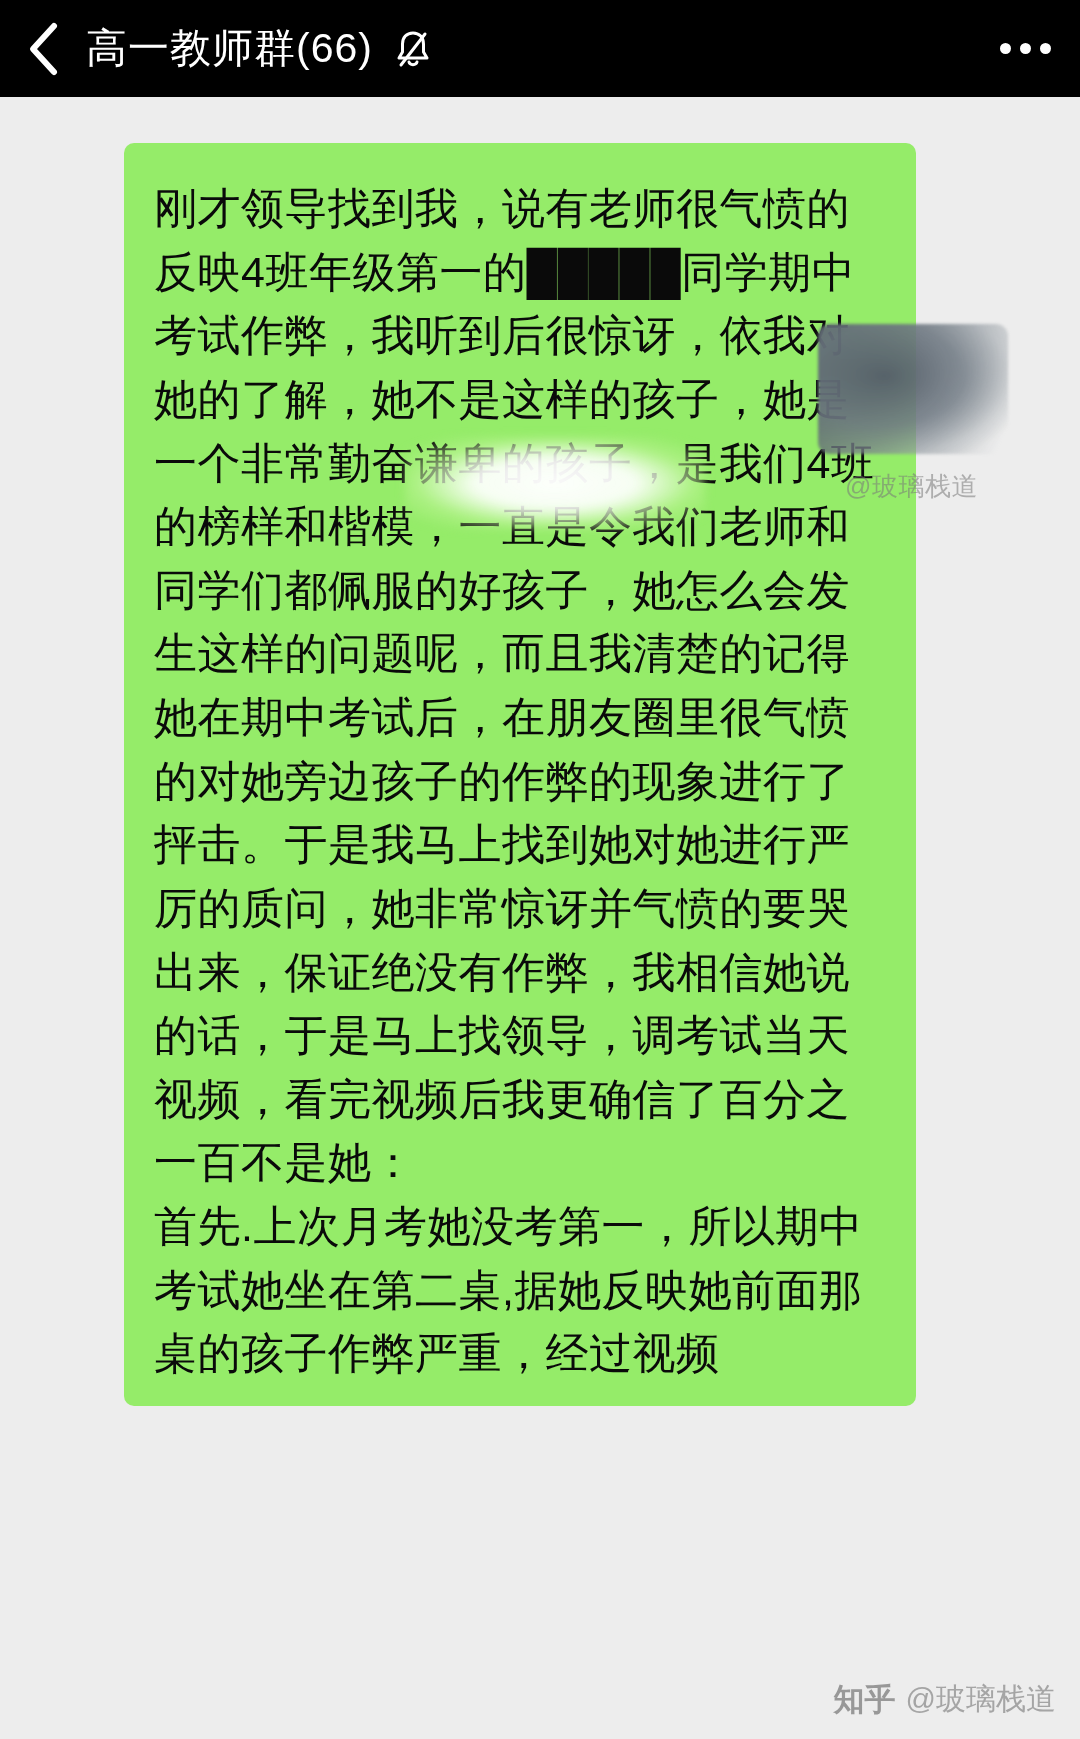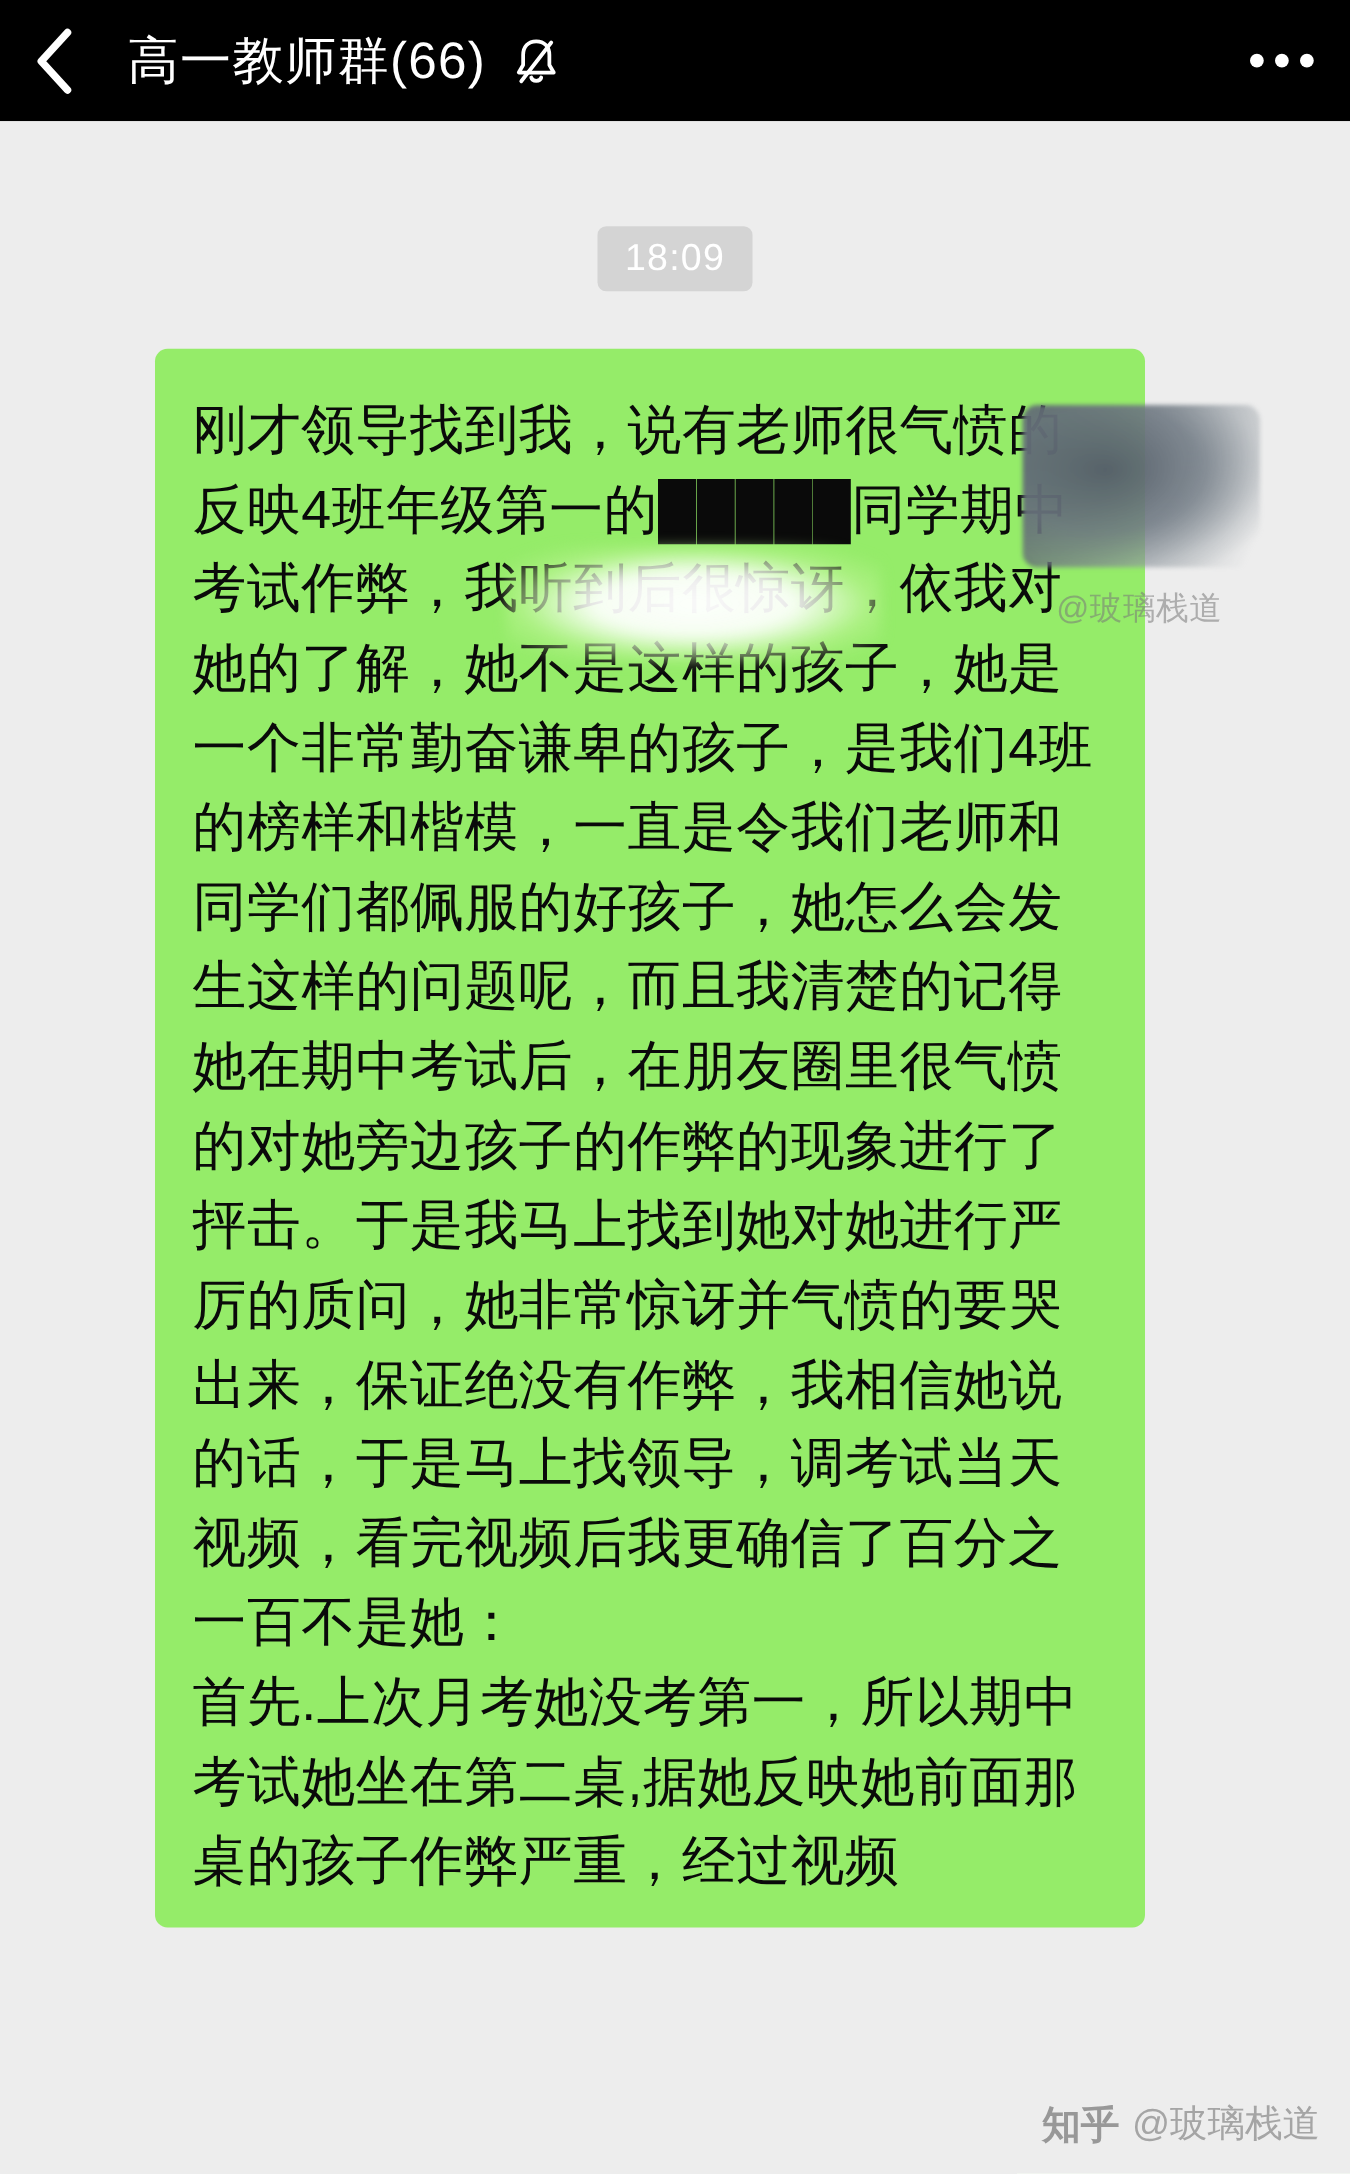--- a/index.html
+++ b/index.html
@@ -35,21 +35,21 @@
     flex: none;
   }
   .nav-back svg { display: block; }
   .nav-title {
     color: #ffffff;
     font-size: 41px;
     font-weight: normal;
     letter-spacing: 1px;
     white-space: nowrap;
     line-height: 97px;
-    margin-left: 16px;
+    margin-left: 0;
   }
   .nav-bell {
     margin-left: 22px;
     display: flex;
     align-items: center;
     height: 97px;
   }
   .nav-spacer { flex: 1 1 auto; }
   .nav-more {
     width: 110px;
@@ -191,23 +191,20 @@
 
   <div class="nav-more">
     <i></i>
     <i></i>
     <i></i>
   </div>
 </div>
 
 <div class="chat">
 
-  <div class="timestamp-row">
-    <div class="timestamp">18:09</div>
-  </div>
 
   <div class="bubble-row">
     <div class="bubble">刚才领导找到我，说有老师很气愤的反映4班年级第一的█████同学期中考试作弊，我听到后很惊讶，依我对她的了解，她不是这样的孩子，她是一个非常勤奋谦卑的孩子，是我们4班的榜样和楷模，一直是令我们老师和同学们都佩服的好孩子，她怎么会发生这样的问题呢，而且我清楚的记得她在期中考试后，在朋友圈里很气愤的对她旁边孩子的作弊的现象进行了抨击。于是我马上找到她对她进行严厉的质问，她非常惊讶并气愤的要哭出来，保证绝没有作弊，我相信她说的话，于是马上找领导，调考试当天视频，看完视频后我更确信了百分之一百不是她：
 首先.上次月考她没考第一，所以期中考试她坐在第二桌,据她反映她前面那桌的孩子作弊严重，经过视频</div>
   </div>
 
   <div class="redact-smear"></div>
   <div class="redact-glow"></div>
 
   <div class="wm-inner">@玻璃栈道</div>

